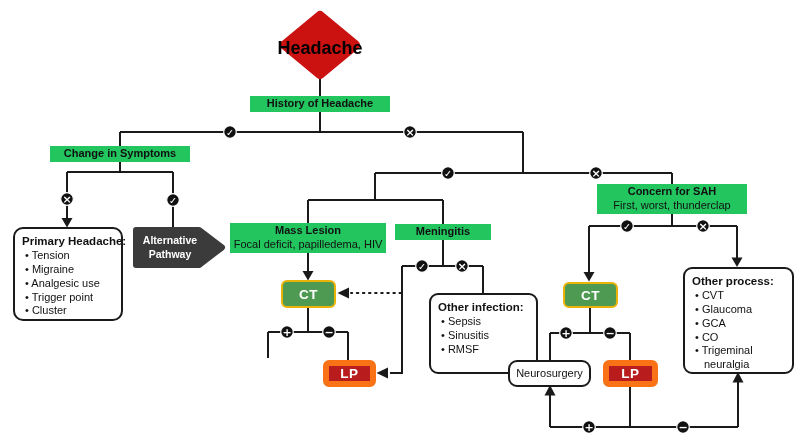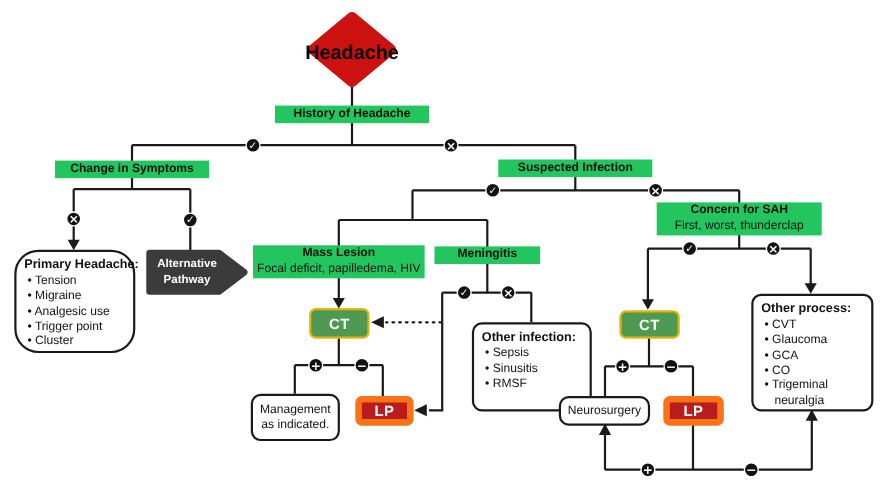--- a/index.html
+++ b/index.html
@@ -153,44 +153,42 @@
       <circle class="badge-circle" cx="683" cy="427" r="6.3"></circle>
       <text class="badge-glyph big" x="683" y="427.5">−</text>
     </g>
   </svg>
 
   <div class="diamond-label">Headache</div>
   <div class="pathway-label">Alternative Pathway</div>
 
   <div class="label t" style="left:250px; top:96px; width:140px; font-weight:bold;">History of Headache</div>
   <div class="label t" style="left:50px; top:146px; width:140px; font-weight:bold;">Change in Symptoms</div>
-  <div class="label t" style="left:453px; top:145px; width:140px; font-weight:bold;">Suspected Infection</div>
 
   <div class="label" style="left:230px; top:223px; width:156px;">
     <div class="t">Mass Lesion</div>
     <div class="s">Focal deficit, papilledema, HIV</div>
   </div>
   <div class="label t" style="left:395px; top:224px; width:96px; font-weight:bold;">Meningitis</div>
   <div class="label" style="left:597px; top:184px; width:150px;">
     <div class="t">Concern for SAH</div>
     <div class="s">First, worst, thunderclap</div>
   </div>
 
-  <div class="box pad" style="left:13px; top:227px; width:110px; height:94px; border-width:2.5px; border-radius:22px;">
+  <div class="box pad" style="left:13px; top:227px; width:110px; height:94px; border-width:2.5px; border-radius:10px;">
     <div class="box-title">Primary Headache:</div>
     <ul>
       <li>Tension</li>
       <li>Migraine</li>
       <li>Analgesic use</li>
       <li>Trigger point</li>
       <li>Cluster</li>
     </ul>
   </div>
 
-  <div class="box center-box" style="left:228px; top:358px; width:81px; height:43px; padding:2px;">Management as indicated.</div>
 
   <div class="box pad" style="left:429px; top:293px; width:109px; height:81px;">
     <div class="box-title">Other infection:</div>
     <ul>
       <li>Sepsis</li>
       <li>Sinusitis</li>
       <li>RMSF</li>
     </ul>
   </div>
 

